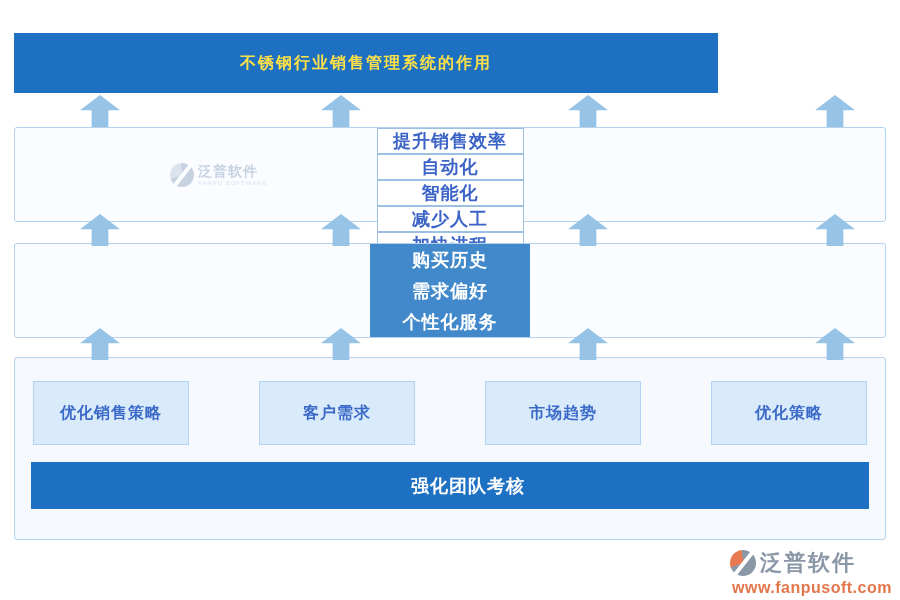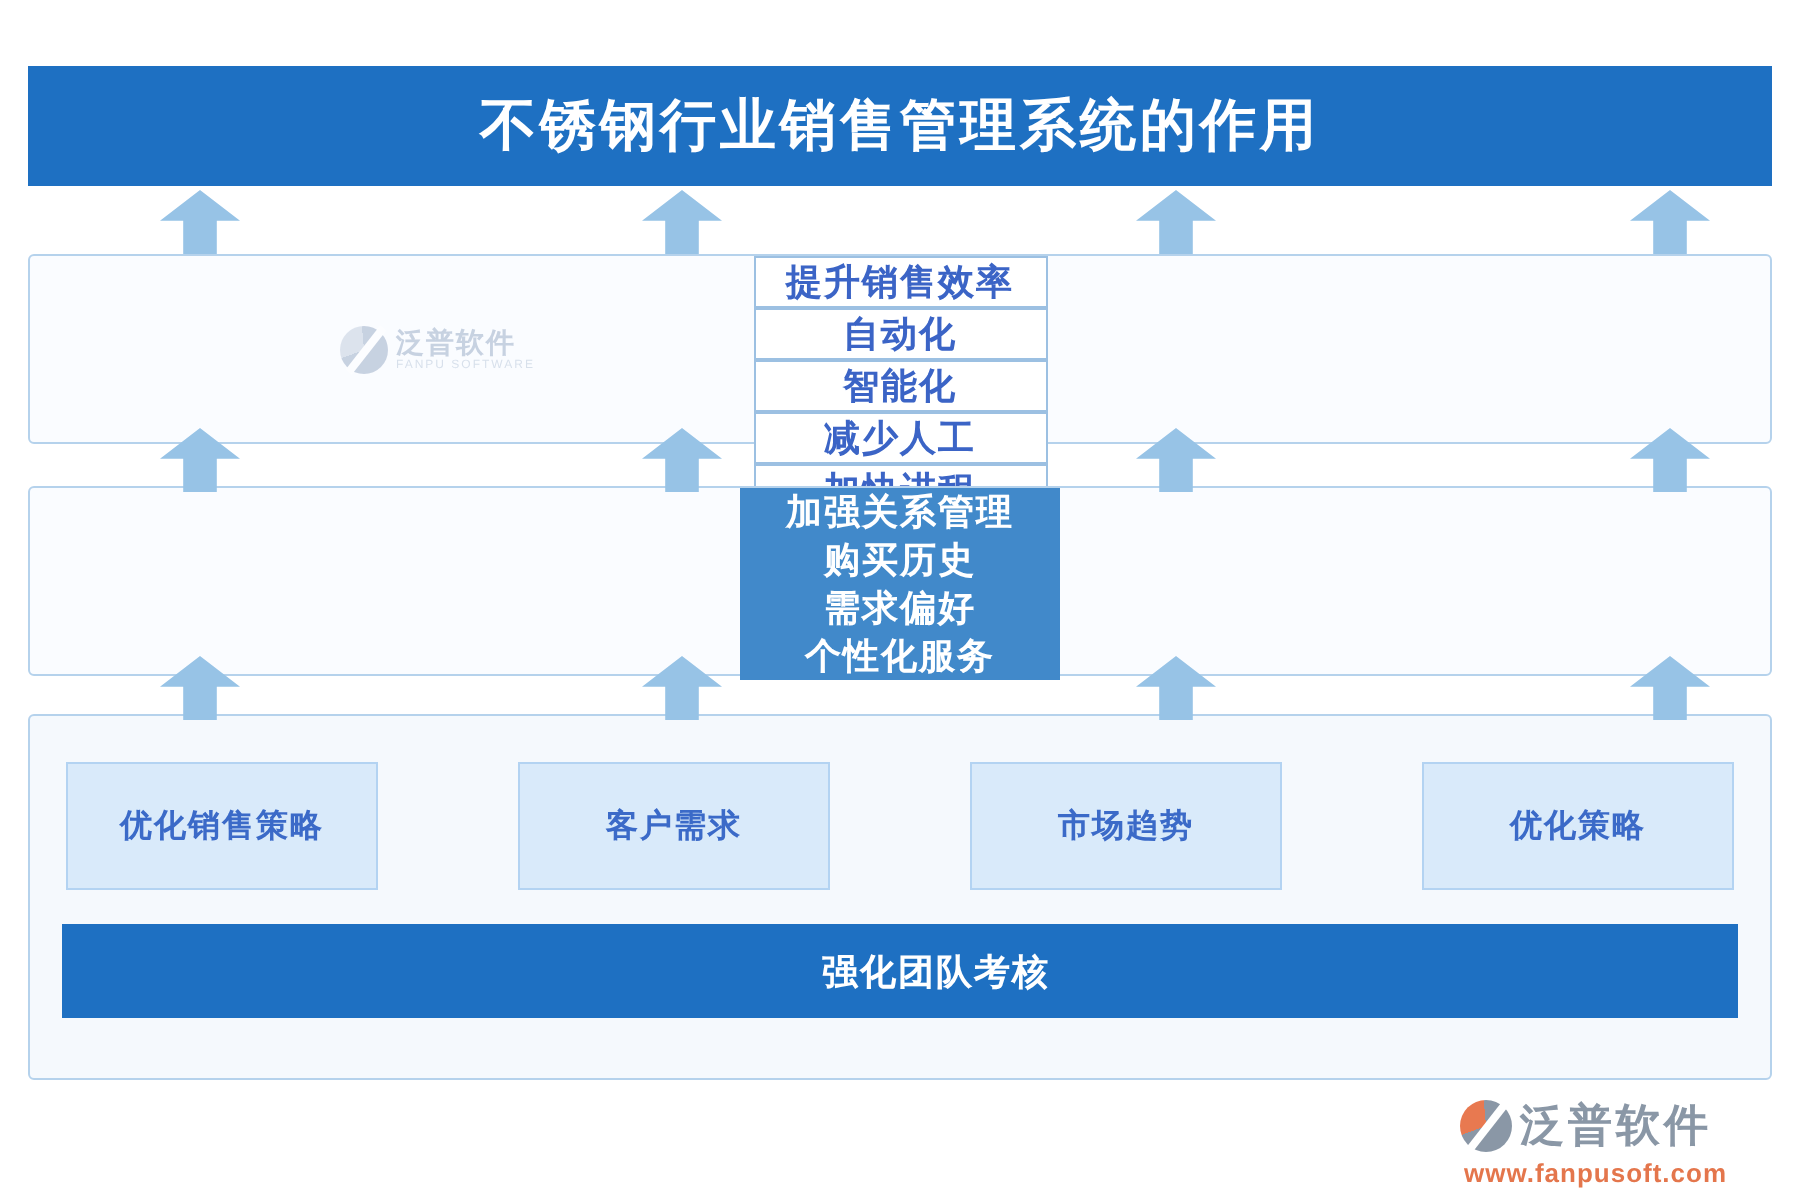--- a/index.html
+++ b/index.html
@@ -1,23 +1,23 @@
 <!DOCTYPE html>
 <html><head>
 <meta charset="utf-8">
 <style>
   html,body{margin:0;padding:0;}
   body{
     width:900px;height:600px;position:relative;background:#ffffff;
     font-family:"Liberation Sans", sans-serif;overflow:hidden;
   }
   .titlebar{
-    position:absolute;left:14px;top:33px;width:872px;height:60px;
-    background:#1e70c2;color:#ffffff;display:flex;align-items:center;justify-content:center;
-    font-size:28px;font-weight:bold;letter-spacing:2px;
+    position:absolute;left:14px;top:33px;width:704px;height:60px;
+    background:#1e70c2;color:#fde047;display:flex;align-items:center;justify-content:center;
+    font-size:16px;font-weight:bold;letter-spacing:2px;
   }
   .arrow-row{position:absolute;left:14px;width:872px;height:32px;z-index:6;}
   .arrow{
     position:absolute;width:40px;height:32px;background:#97c3e6;
     clip-path:polygon(50% 0,100% 48%,71% 48%,71% 100%,29% 100%,29% 48%,0 48%);
   }
   .arrow.a1{left:66px;} .arrow.a2{left:307px;} .arrow.a3{left:554px;} .arrow.a4{left:801px;}
   .arrow-row.r1{top:95px;} .arrow-row.r2{top:214px;} .arrow-row.r3{top:328px;}
   .container{
     position:absolute;left:14px;width:872px;box-sizing:border-box;
@@ -76,21 +76,21 @@
   .fl-row{display:flex;align-items:center;gap:4px;}
   .fl-disc{
     width:26px;height:26px;border-radius:50%;position:relative;flex:0 0 auto;
     background:conic-gradient(#8a97a6 0 250deg,#e87950 250deg 355deg,#8a97a6 355deg 360deg);
   }
   .fl-disc::after{
     content:"";position:absolute;left:12px;top:-2px;width:4px;height:30px;
     background:#ffffff;transform:rotate(38deg);
   }
   .fl-name{font-size:22px;font-weight:bold;color:#8a97a6;letter-spacing:2px;}
-  .fl-url{font-size:13px;font-weight:bold;color:#e4764c;margin-top:1px;margin-left:2px;letter-spacing:0.5px;}
+  .fl-url{font-size:16px;font-weight:bold;color:#e4764c;margin-top:1px;margin-left:2px;letter-spacing:0.5px;}
 </style>
 </head>
 <body>
 
 <div class="titlebar">不锈钢行业销售管理系统的作用</div>
 
 <div class="arrow-row r1">
   <div class="arrow a1"></div>
   <div class="arrow a2"></div>
   <div class="arrow a3"></div>
@@ -117,21 +117,20 @@
 
 <div class="arrow-row r2">
   <div class="arrow a1"></div>
   <div class="arrow a2"></div>
   <div class="arrow a3"></div>
   <div class="arrow a4"></div>
 </div>
 
 <div class="container c2">
   <div class="row-flex">
-    <div class="box-blue">加强关系管理</div>
     <div class="box-blue">购买历史</div>
     <div class="box-blue">需求偏好</div>
     <div class="box-blue">个性化服务</div>
   </div>
 </div>
 
 <div class="arrow-row r3">
   <div class="arrow a1"></div>
   <div class="arrow a2"></div>
   <div class="arrow a3"></div>

